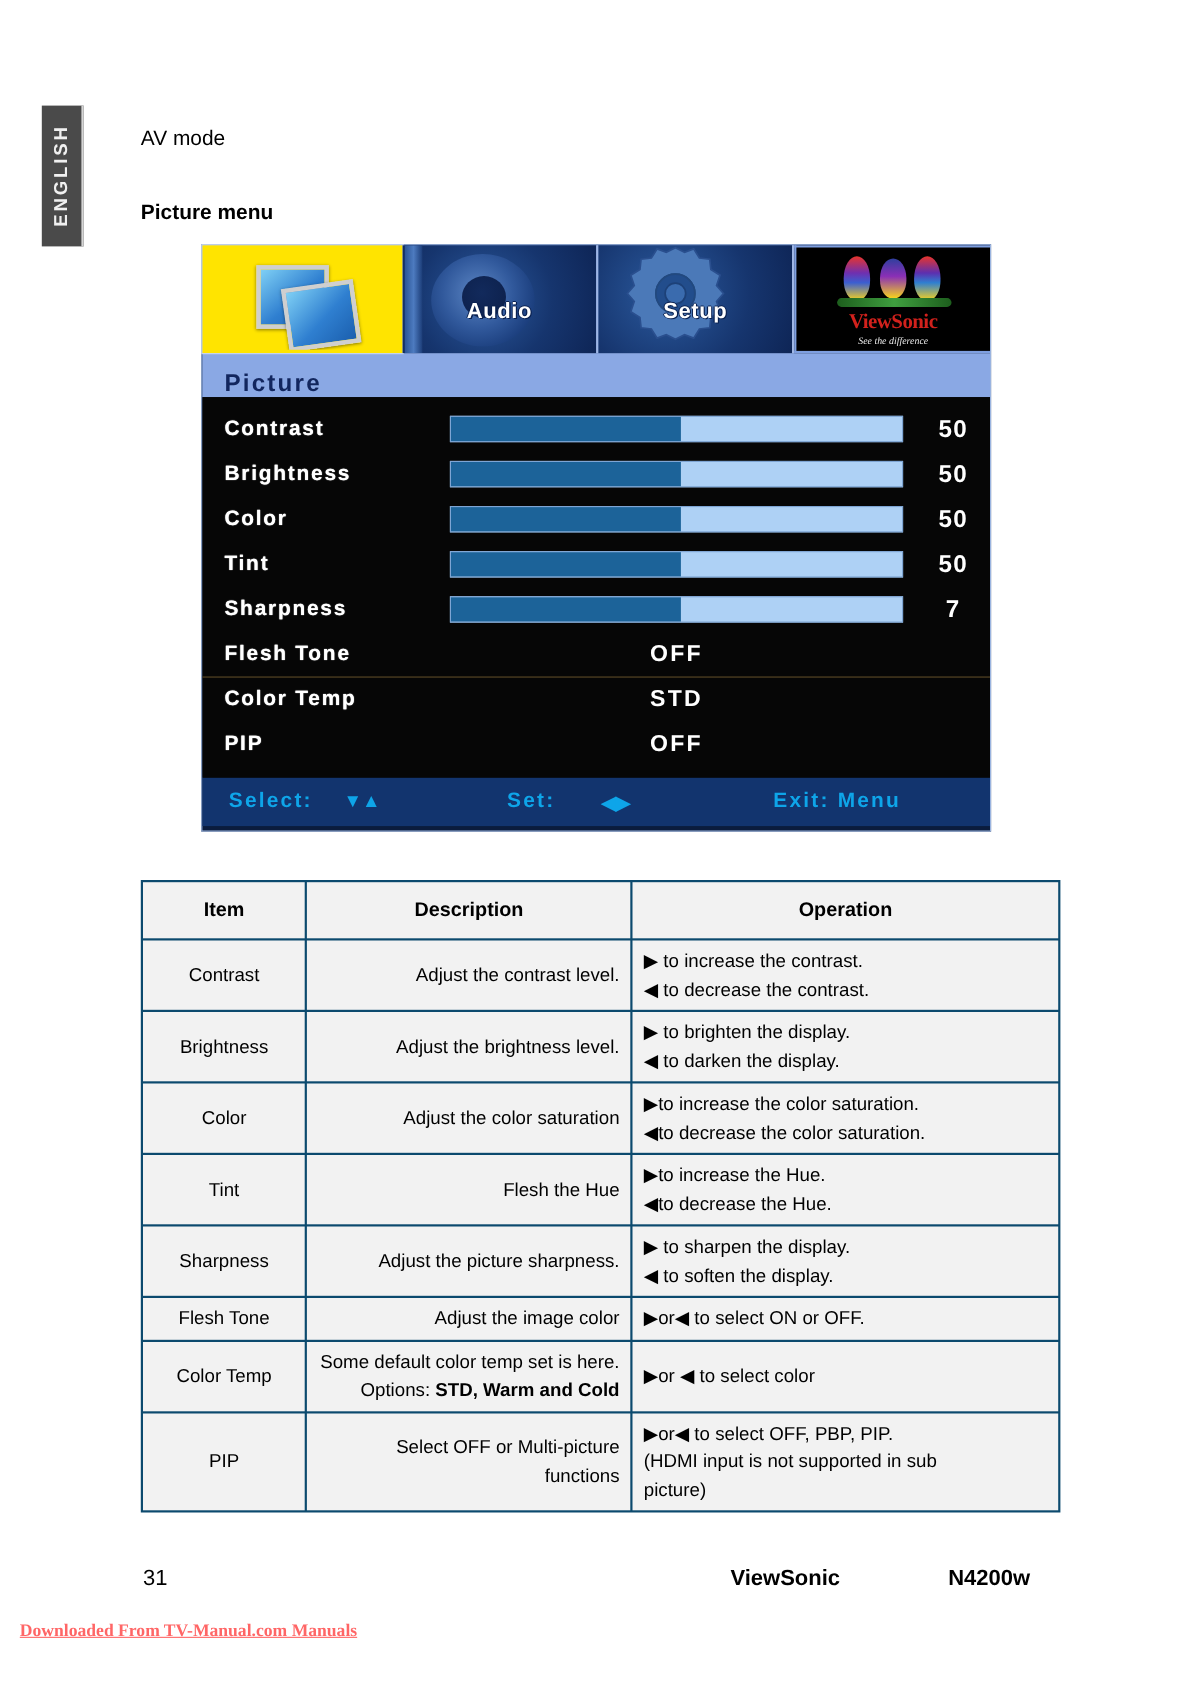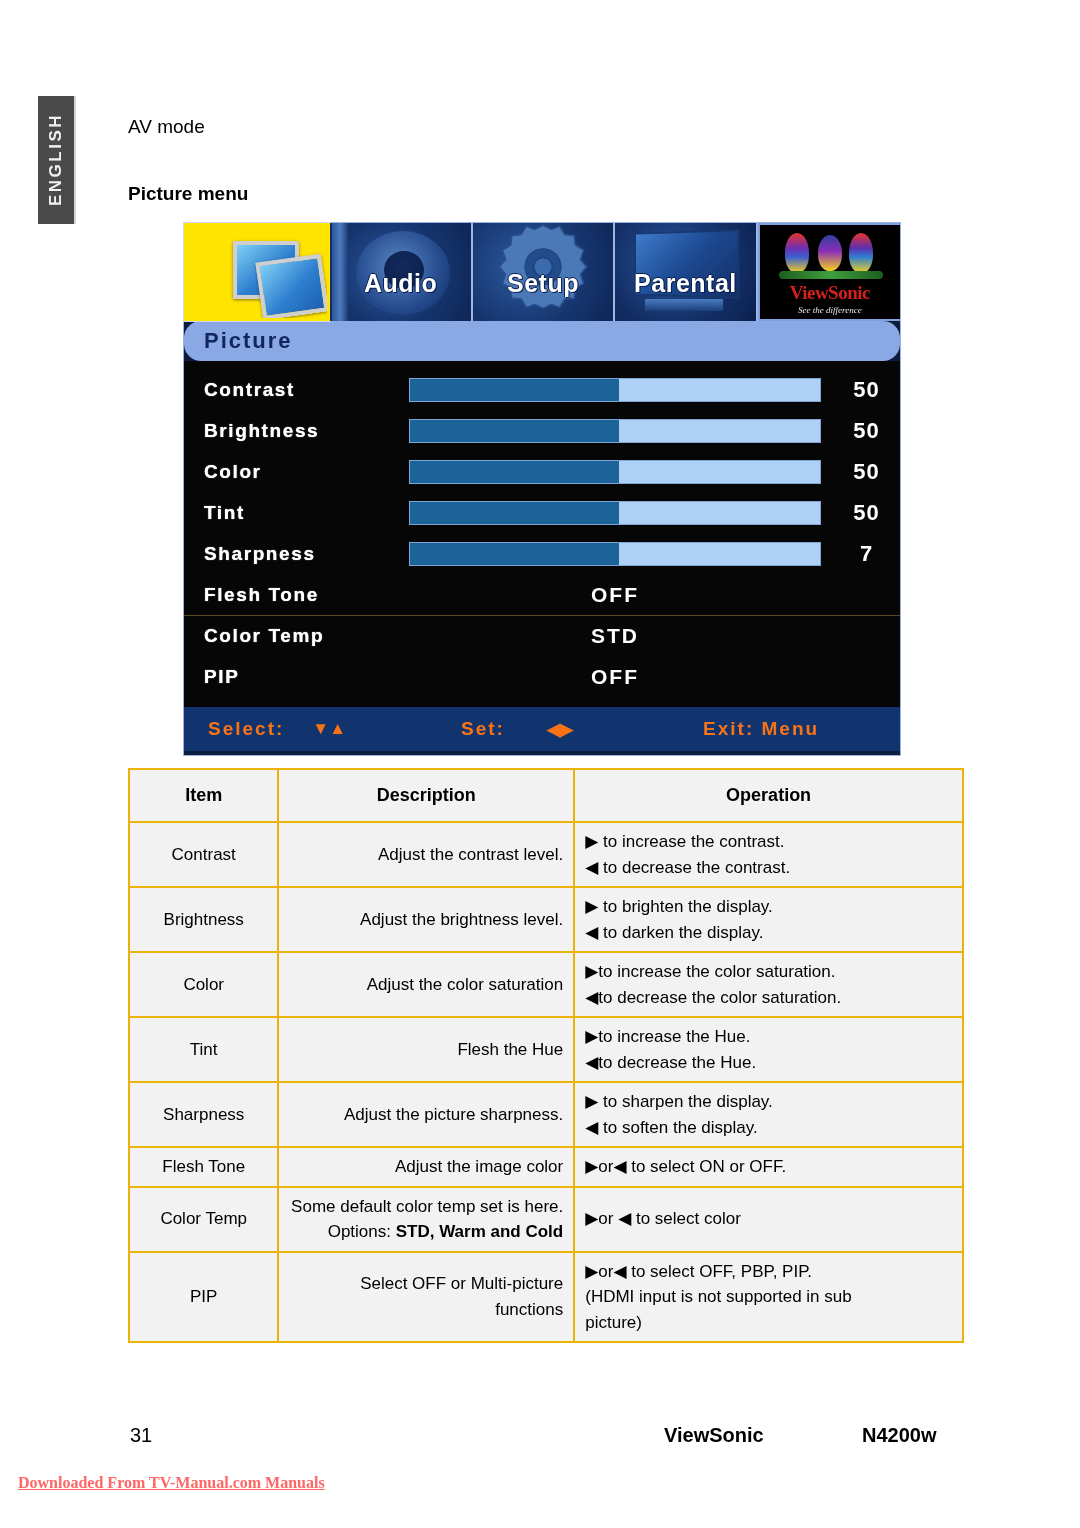--- a/index.html
+++ b/index.html
@@ -48,21 +48,21 @@
   }
   .osd-tab {
     position: relative; flex: 1 1 0; height: 100%;
     border-right: 2px solid #9fb6e4;
     display: flex; align-items: center; justify-content: center;
     overflow: hidden;
   }
   .osd-tab:last-child { border-right: none; }
   .osd-tab .tab-label {
     position: relative; z-index: 4;
-    color: #ffffff; font-size: 25px; font-weight: bold;
+    color: #ffffff; font-size: 20px; font-weight: bold;
     letter-spacing: 0.5px;
     text-shadow: 1px 1px 0 #0a2150, -1px 0 0 #0a2150, 0 -1px 0 #0a2150, 1px 0 0 #0a2150;
     margin-top: 22px;
   }
   
   .tab-picture {
     background: #ffe400;
     border: 3px solid #ffe400;
     outline: 1px solid #cbd9f2;
   }
@@ -135,21 +135,21 @@
     font-family: "Liberation Serif", serif; letter-spacing: -0.5px; margin-top: 1px;
   }
   .tab-logo .vs-tag {
     color: #e8e8e8; font-size: 9px; font-style: italic;
     font-family: "Liberation Serif", serif; margin-top: 1px;
   }
 
   
   .osd-title {
     height: 40px; background: #8aa8e4;
-    display: flex; align-items: center; padding-left: 20px; border-radius: 17px;
+    display: flex; align-items: flex-end; padding-left: 20px;
   }
   .osd-title span {
     color: #12265e; font-size: 22px; font-weight: bold; letter-spacing: 2px;
   }
 
   
   .osd-body { background: #060606; padding: 8px 0 6px 0; height: 346px; position: relative; }
   .osd-row {
     display: flex; align-items: center; height: 41px; padding: 0 8px 0 20px;
   }
@@ -173,33 +173,33 @@
   .osd-row .opt {
     flex: 0 0 412px; text-align: center;
     color: #ffffff; font-size: 21px; font-weight: bold; letter-spacing: 2px;
   }
   .osd-row.div-line { border-top: 1px solid #5c4a26; }
 
   
   .osd-foot {
     height: 44px; background: #12346e;
     display: flex; align-items: center;
-    color: #f97316; font-size: 19px; font-weight: bold; letter-spacing: 2px;
+    color: #0ea5e9; font-size: 19px; font-weight: bold; letter-spacing: 2px;
   }
   .osd-foot .sel { margin-left: 24px; }
   .osd-foot .arrows-ud { margin-left: 28px; font-size: 17px; letter-spacing: 0; }
   .osd-foot .set { margin-left: 115px; }
   .osd-foot .arrows-lr { margin-left: 42px; font-size: 17px; letter-spacing: 0; }
   .osd-foot .exit { margin-left: 130px; }
 
   
   .tbl {
-    position: absolute; left: 128px; top: 768px;
+    position: absolute; left: 128px; top: 800px;
     width: 836px; border-collapse: separate; border-spacing: 2px;
-    background: #eab308;
+    background: #0c4a6e;
   }
   .tbl td, .tbl th {
     background: #f2f2f2; vertical-align: middle;
     padding: 6px 10px; font-size: 17px; color: #000;
     font-weight: normal; line-height: 1.5;
   }
   .tbl th { text-align: center; font-weight: bold; font-size: 18px; padding: 12px 10px; }
   .col-item { width: 148px; text-align: center; font-weight: bold; font-size: 17px; }
   .col-desc { width: 296px; text-align: right; }
   .col-op   { width: 388px; text-align: left; }
@@ -259,25 +259,20 @@
           <g fill="#4b79b8" stroke="#2a4f8e" stroke-width="1.5">
             <path d="M50 6 L58 10 L66 7 L71 15 L80 16 L81 25 L89 30 L86 39 L92 46 L86 53 L89 62 L81 67 L80 76 L71 77 L66 85 L58 82 L50 86 L42 82 L34 85 L29 77 L20 76 L19 67 L11 62 L14 53 L8 46 L14 39 L11 30 L19 25 L20 16 L29 15 L34 7 L42 10 Z"></path>
             <circle cx="50" cy="46" r="17" fill="#1f4staticb" stroke="#22497f"></circle>
             <circle cx="50" cy="46" r="17" fill="#224d8c" stroke="#22497f"></circle>
             <circle cx="50" cy="46" r="9" fill="#3a6bae" stroke="#1d4178"></circle>
           </g>
         </svg>
         <span class="tab-label">Setup</span>
       </div>
 
-      <div class="osd-tab tab-parental">
-        <div class="tv-screen"></div>
-        <div class="tv-base"></div>
-        <span class="tab-label">Parental</span>
-      </div>
 
       <div class="osd-tab tab-logo">
         <div class="birds">
           <div class="bird b1"></div>
           <div class="bird b2"></div>
           <div class="bird b3"></div>
           <div class="perch"></div>
         </div>
         <div class="vs-word">ViewSonic</div>
         <div class="vs-tag">See the difference</div>

